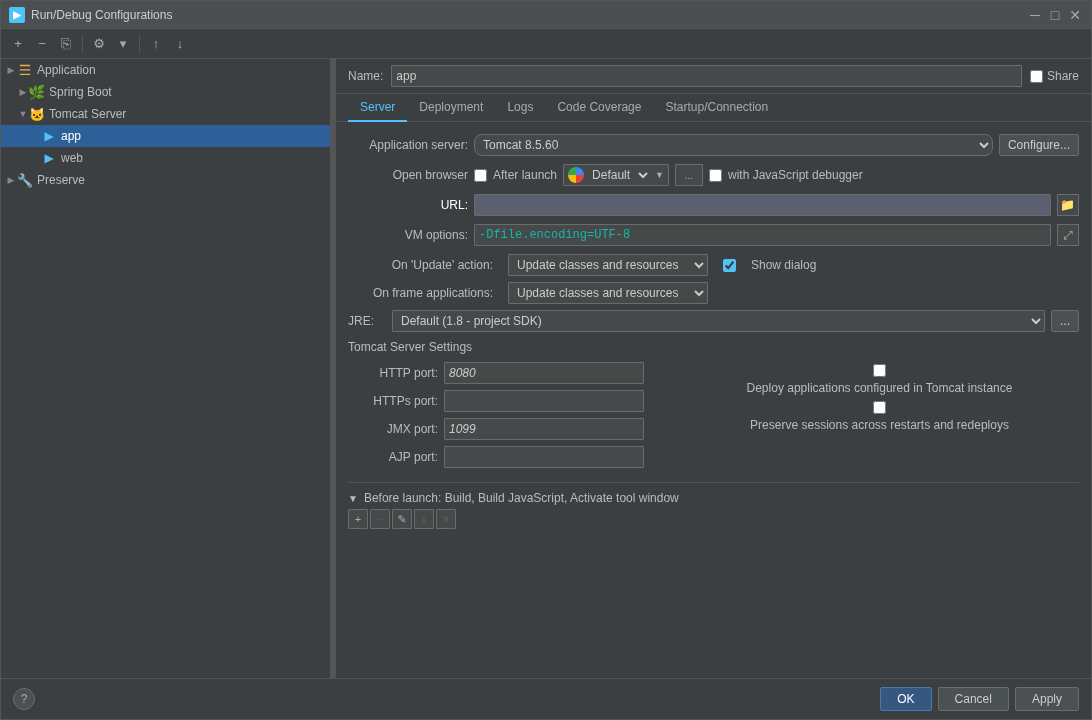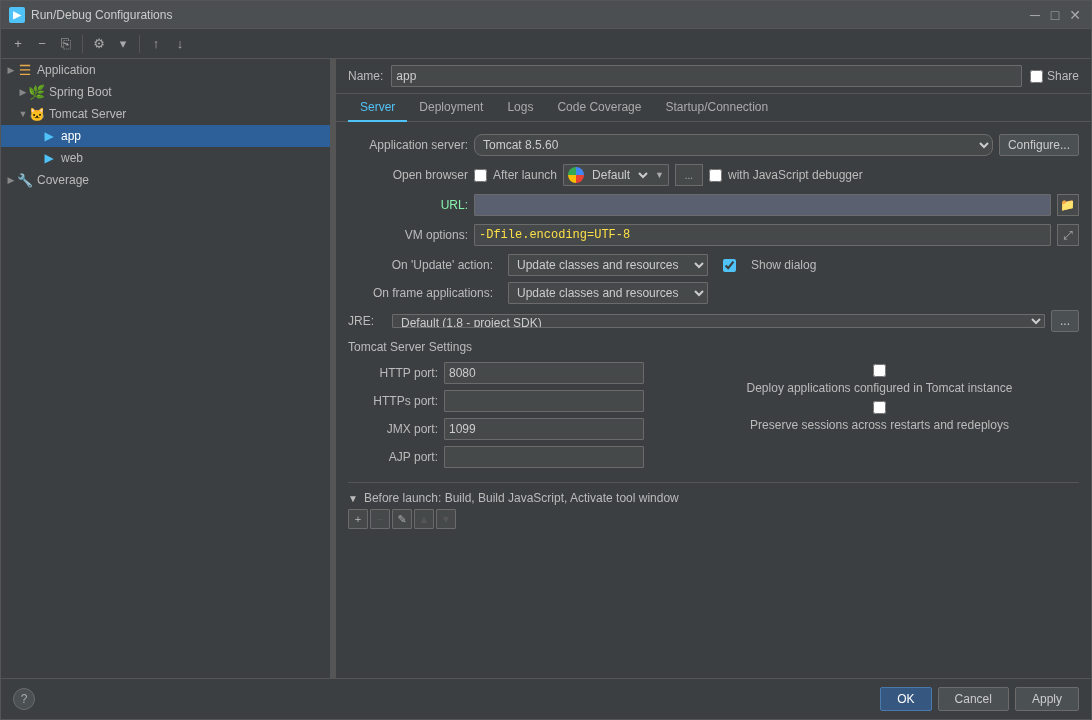--- a/index.html
+++ b/index.html
@@ -271,21 +271,21 @@
 
     .url-row {
       display: flex;
       align-items: center;
       margin-bottom: 8px;
       gap: 6px;
     }
 
     .url-label {
       font-size: 12px;
-      color: #86efac;
+      color: #ffffff;
       min-width: 120px;
       text-align: right;
     }
 
     .url-input {
       flex: 1;
       height: 22px;
       background: #45494a;
       border: 1px solid #6b6b6b;
       color: transparent;
@@ -306,21 +306,21 @@
       display: flex;
       align-items: center;
       justify-content: center;
     }
 
     .vm-input {
       flex: 1;
       height: 22px;
       background: #45494a;
       border: 1px solid #6b6b6b;
-      color: #fde047;
+      color: #14b8a6;
       font-size: 12px;
       padding: 0 4px;
       font-family: 'Courier New', monospace;
       border-radius: 1px;
     }
 
     .expand-btn {
       width: 22px;
       height: 22px;
       background: #45494a;
@@ -346,21 +346,21 @@
 
     .jre-row {
       display: flex;
       align-items: center;
       gap: 6px;
       margin-bottom: 8px;
     }
 
     .jre-select {
       flex: 1;
-      height: 14px;
+      height: 22px;
       background: #45494a;
       border: 1px solid #6b6b6b;
       color: #ccc;
       font-size: 12px;
       padding: 0 4px;
       border-radius: 1px;
     }
 
     .jre-label {
       font-size: 12px;
@@ -391,20 +391,21 @@
 
     .port-input {
       width: 200px;
       height: 22px;
       background: #45494a;
       border: 1px solid #6b6b6b;
       color: #ccc;
       font-size: 12px;
       padding: 0 4px;
       border-radius: 1px;
+      font-style: italic;
     }
 
     .before-launch-section {
       border-top: 1px solid #555;
       padding-top: 8px;
       margin-top: 8px;
     }
 
     .before-launch-header {
       display: flex;
@@ -658,21 +659,21 @@
           <span style="color:#4fc3f7; font-size:12px;">▶</span>
         </span>
         <span class="tree-label">web</span>
       </div>
 
       <div class="tree-item">
         <span class="tree-arrow">▶</span>
         <span class="tree-icon">
           <span style="color:#aaa; font-size:13px;">🔧</span>
         </span>
-        <span class="tree-label">Coverage</span>
+        <span class="tree-label">Preserve</span>
       </div>
 
     </div>
 
     <div class="splitter-handle"></div>
 
     <div class="detail-panel">
 
       <div class="name-row">
         <span class="name-label">Name:</span>

